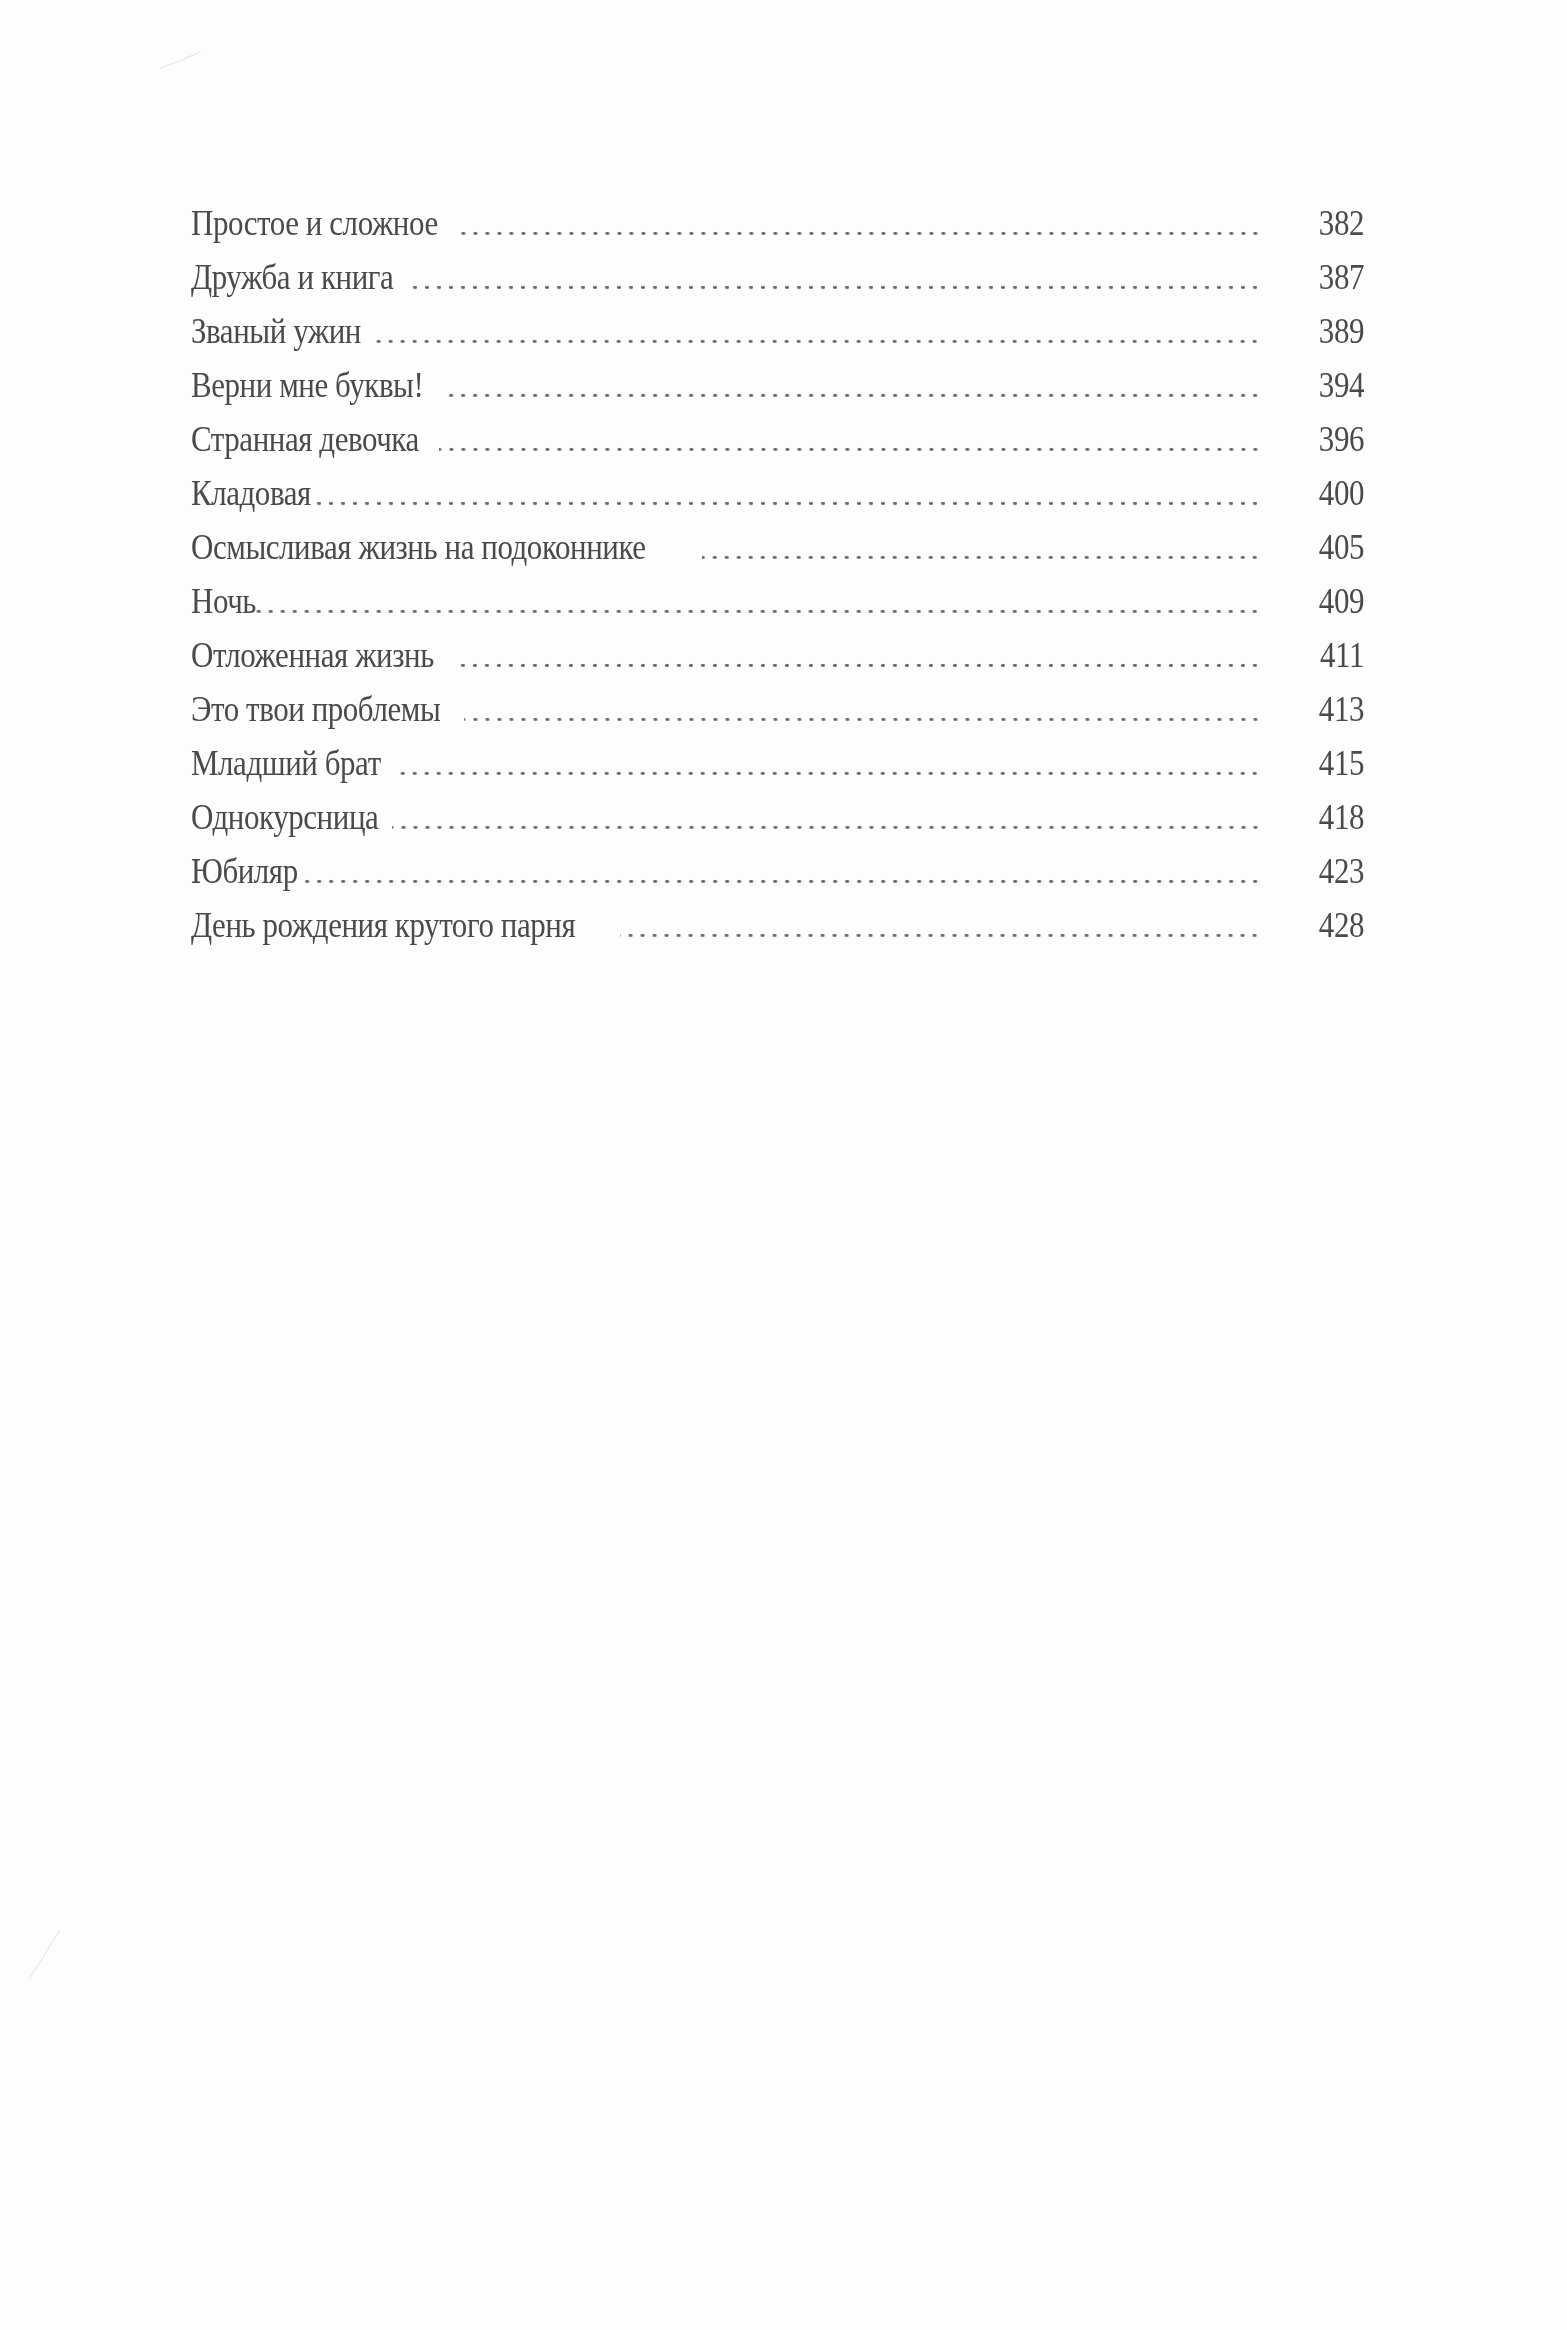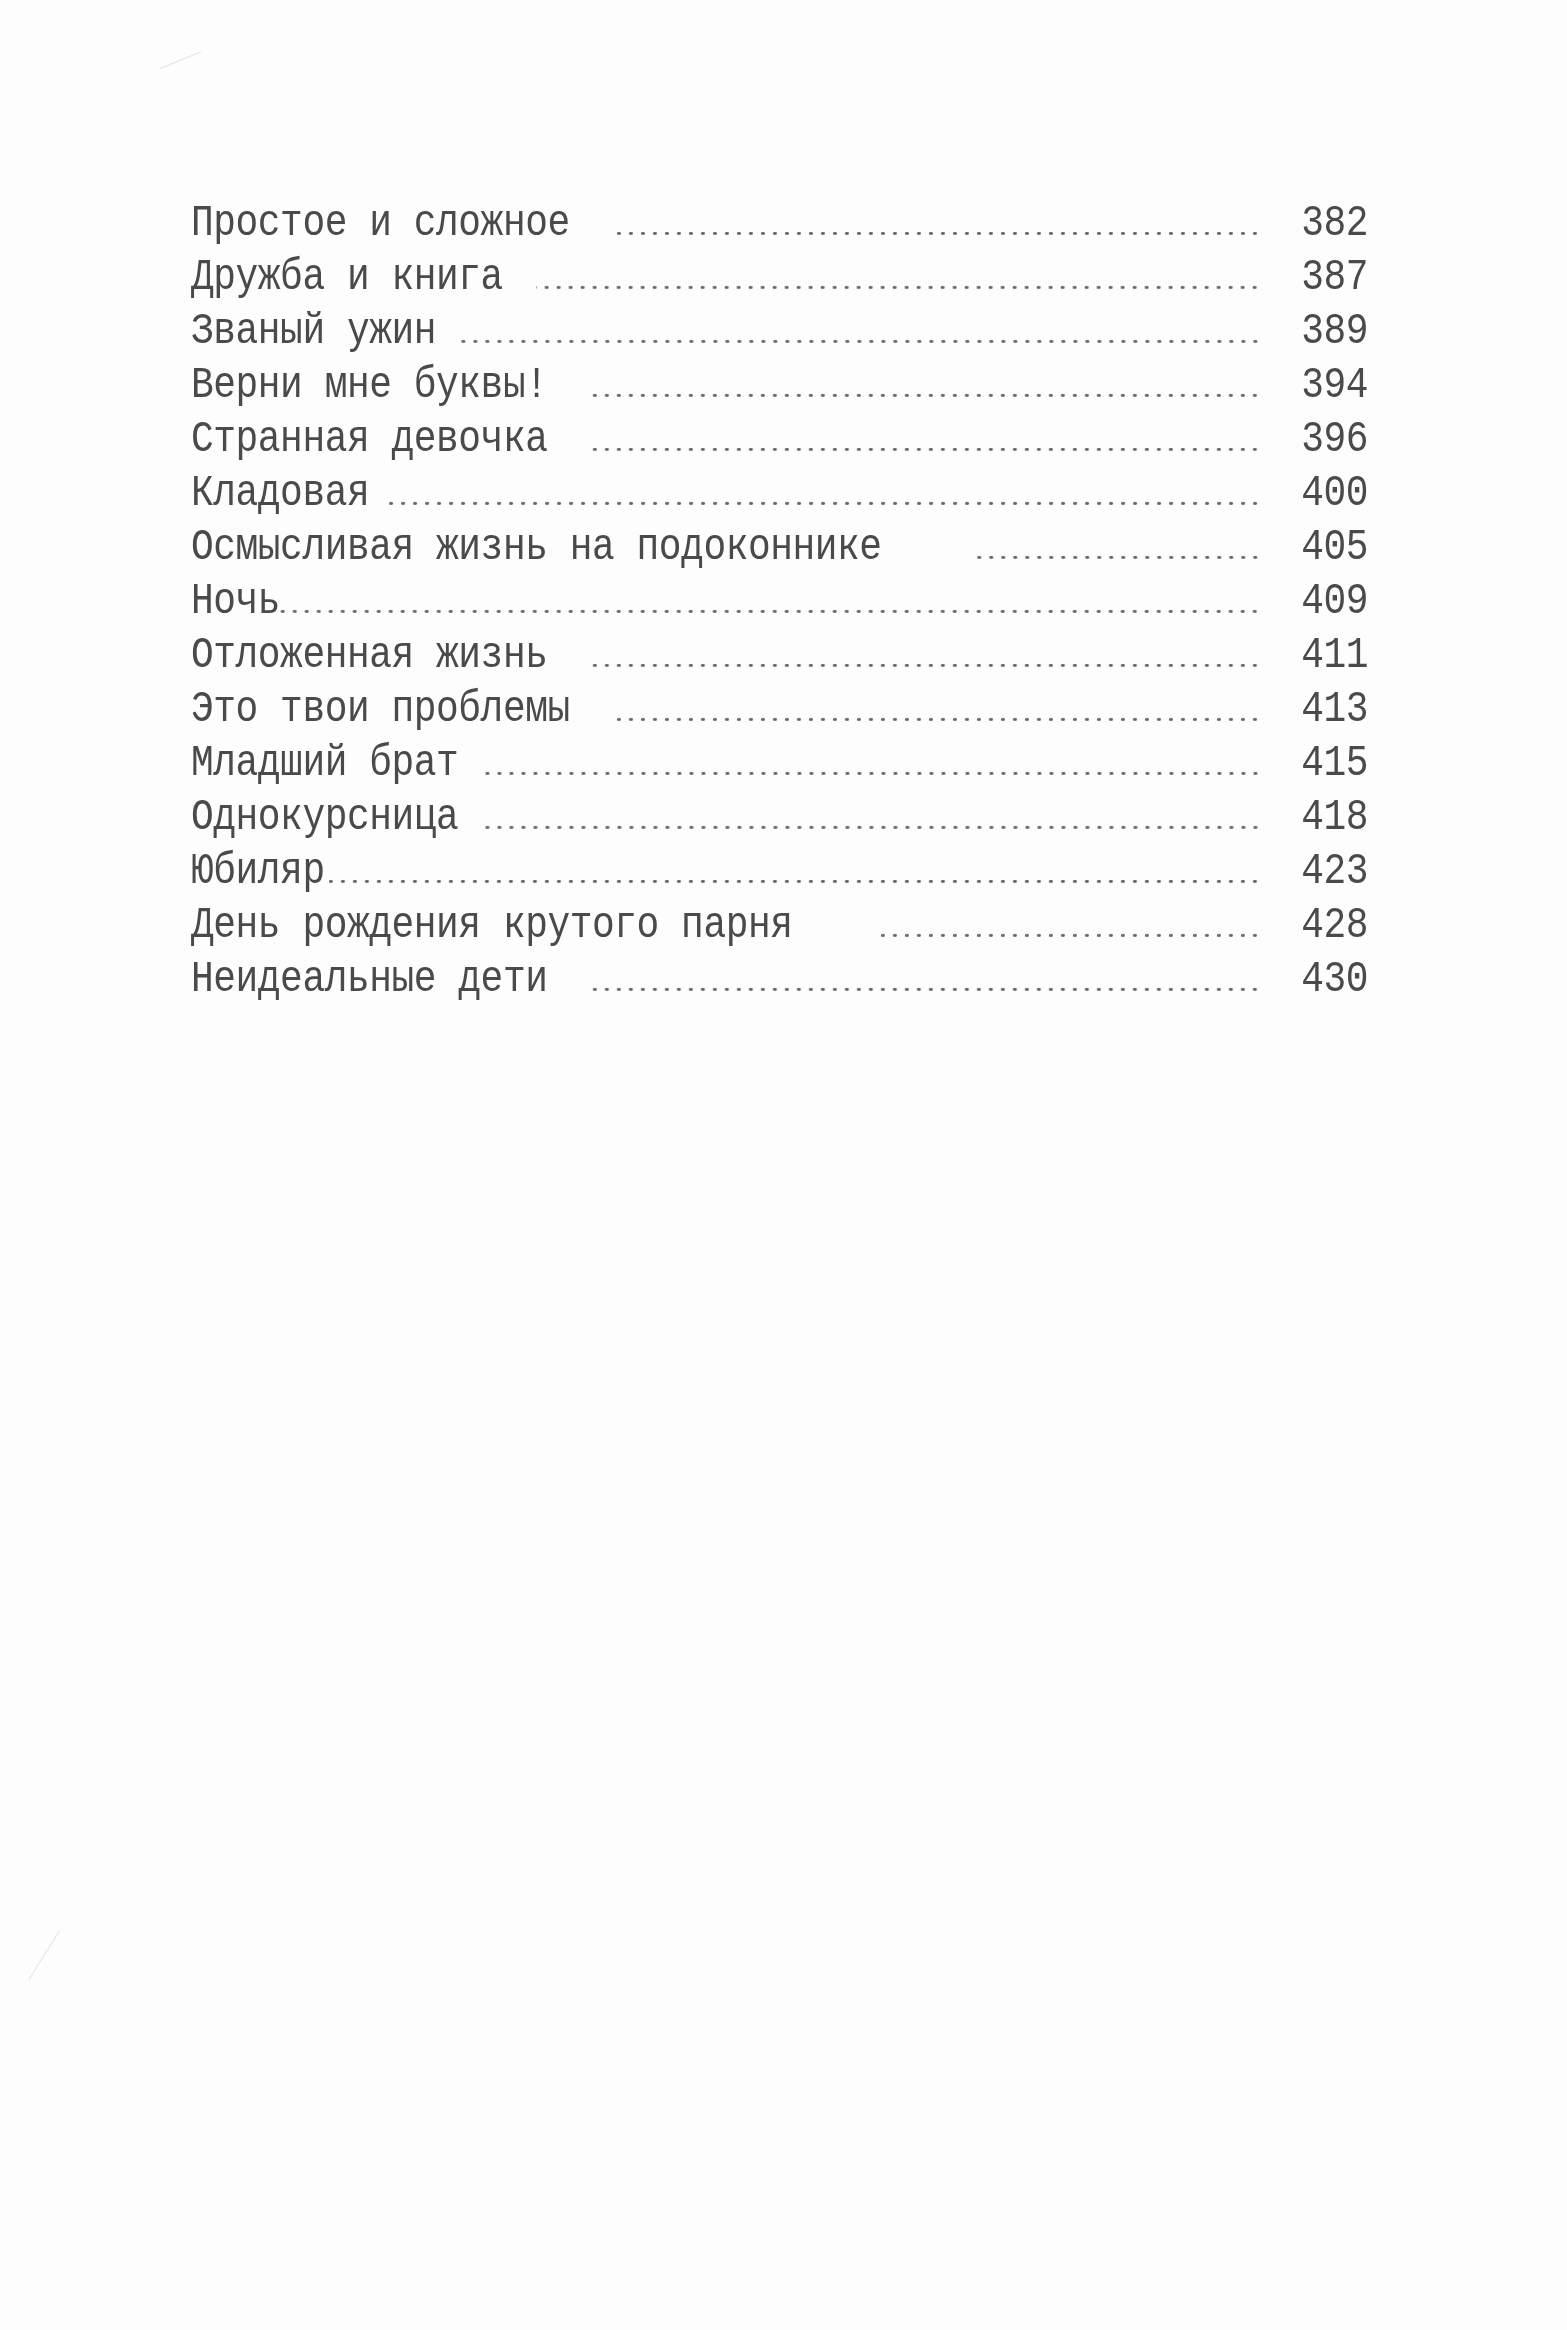--- a/index.html
+++ b/index.html
@@ -23,24 +23,23 @@
     .toc {
       position: absolute;
       left: 191px;
       top: 197px;
       width: 1173px;
     }
     .toc-row {
       display: flex;
       align-items: baseline;
       height: 54px;
-      font-size: 44px;
+      font-size: 36px;
       line-height: 53px;
       letter-spacing: -0.5px;
-      font-family: Liberation Mono, monospace;
     }
     .toc-title {
       white-space: nowrap;
       flex: 0 0 auto;
       padding-right: 11.7px;
       transform: scaleX(0.86);
       transform-origin: left center;
       display: inline-block;
     }
     .toc-leader {
@@ -135,19 +134,14 @@
   <div class="toc-row">
       <span class="toc-title">Юбиляр</span>
       <span class="toc-leader"></span>
       <span class="toc-page">423</span>
     </div>
   <div class="toc-row">
       <span class="toc-title">День рождения крутого парня</span>
       <span class="toc-leader"></span>
       <span class="toc-page">428</span>
     </div>
-  <div class="toc-row">
-      <span class="toc-title">Неидеальные дети</span>
-      <span class="toc-leader"></span>
-      <span class="toc-page">430</span>
-    </div>
 </div>
 
 
 </body></html>

